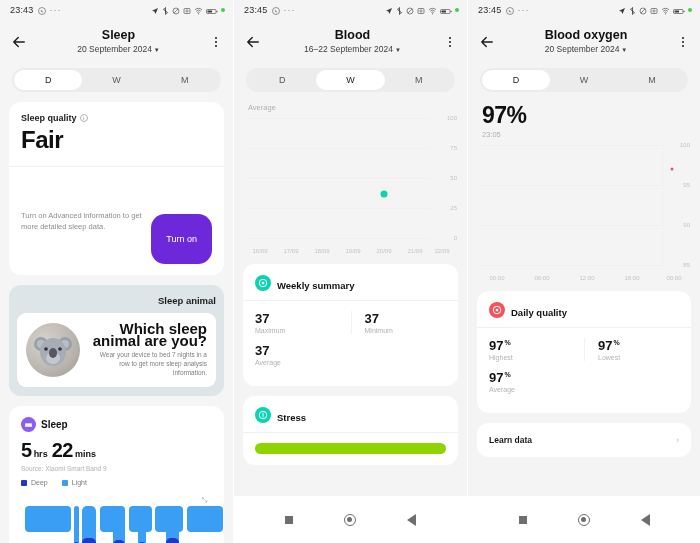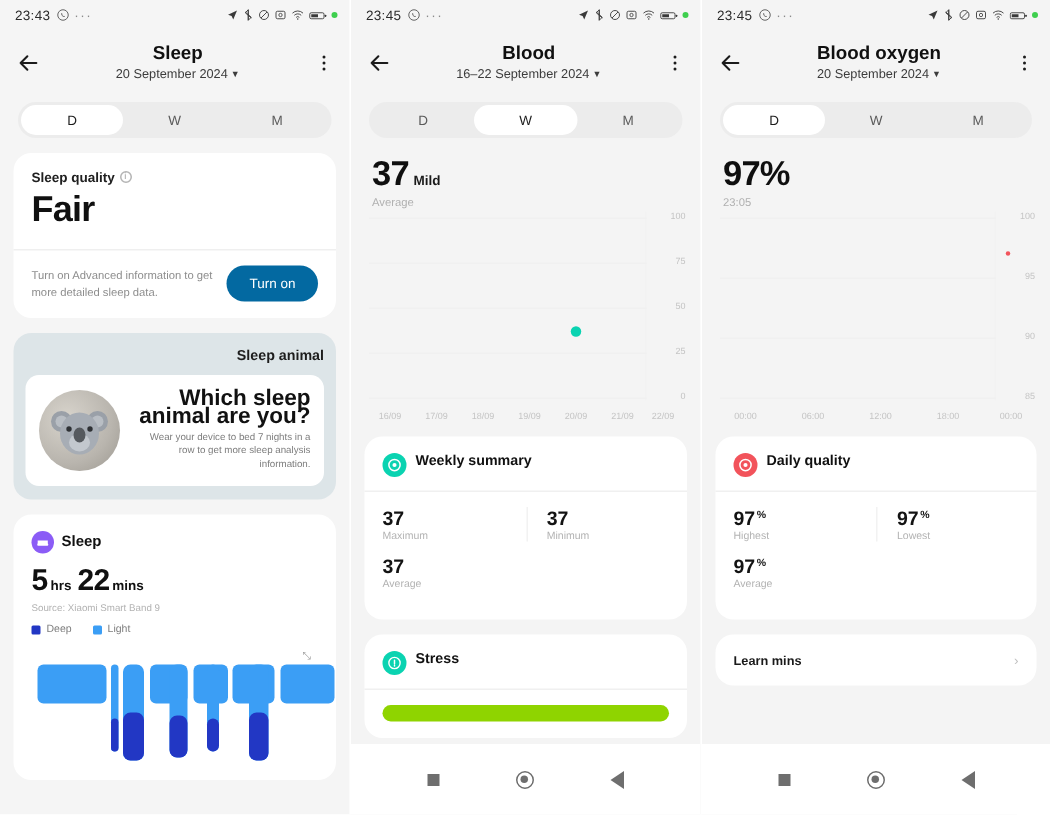--- a/index.html
+++ b/index.html
@@ -59,39 +59,39 @@
     font-size: 9px; color: #5a5a5a; border-radius: 10px;
   }
   .seg div.active { background: #ffffff; color: #1c1c1c; }
 
   
   .card {
     background: #ffffff; border-radius: 12px; margin: 10px 9px 0 9px;
     padding: 11px 12px;
   }
   .card-head {
-    display: flex; align-items: flex-start; gap: 6px; padding-bottom: 9px;
+    display: flex; align-items: flex-end; gap: 6px; padding-bottom: 9px;
   }
   .card-head .ctitle { font-size: 9.5px; font-weight: bold; color: #111; }
   .hr { height: 1px; background: #f0f0f0; margin: 0 -12px 10px -12px; }
 
   
   .sq-label { font-size: 9px; color: #202020; font-weight: bold; display: flex; align-items: center; gap: 3px; }
   .info-c {
     width: 8px; height: 8px; border-radius: 50%; border: 1px solid #b4b4b4;
     color: #9a9a9a; font-size: 6px; line-height: 6px; text-align: center;
     display: inline-block; font-weight: normal;
   }
   .sq-value { font-size: 24px; font-weight: bold; color: #101010; margin-top: 3px; letter-spacing: -.5px; }
   .sq-divider { height: 1px; background: #efefef; margin: 12px -12px 10px -12px; }
   .sq-bottom { display: flex; align-items: center; gap: 8px; }
   .sq-text { font-size: 7.5px; color: #8d8d8d; line-height: 11px; flex: 1; }
   .btn-turnon {
-    background: #0369a1; color: #ffffff; font-size: 9px; border-radius: 14px;
-    padding: 7px 15px; white-space: nowrap;
+    background: #6d28d9; color: #ffffff; font-size: 9px; border-radius: 14px;
+    padding: 20px 15px; white-space: nowrap; margin-top: 37px;
   }
 
   
   .animal-card {
     background: #dde5e8; border-radius: 12px; margin: 10px 9px 0 9px;
     padding: 9px 8px 9px 8px;
     text-align: right;
   }
   .animal-title { font-size: 9.5px; font-weight: bold; color: #1d1d1d; padding: 1px 0 7px 4px; }
   .animal-inner {
@@ -400,23 +400,20 @@
         </span>
     </div>
 
     <div class="seg">
       <div>D</div>
       <div class="active">W</div>
       <div>M</div>
     </div>
 
     <div class="metric">
-      <div>
-        <span class="mv">37</span><span class="ms">Mild</span>
-      </div>
       <div class="mc">Average</div>
     </div>
 
     <div class="chart">
       <div class="axis-v"></div>
       <div class="grid-line" style="top:4px"></div>
       <div class="grid-line" style="top:34px"></div>
       <div class="grid-line" style="top:64px"></div>
       <div class="grid-line" style="top:94px"></div>
       <div class="grid-line" style="top:124px"></div>
@@ -601,21 +598,21 @@
           <div class="sum-l">Lowest</div>
         </div>
         <div class="sum-cell">
           <div class="sum-v"><span>97</span><sup>%</sup></div>
           <div class="sum-l">Average</div>
         </div>
       </div>
     </div>
 
     <div class="learn">
-      <span class="learn-t">Learn mins</span>
+      <span class="learn-t">Learn data</span>
       <span class="chev">›</span>
     </div>
 
     <div class="navbar">
       <span class="nav-sq"></span>
       <span class="nav-ci"></span>
       <span class="nav-tri"></span>
     </div>
   </div>
 

